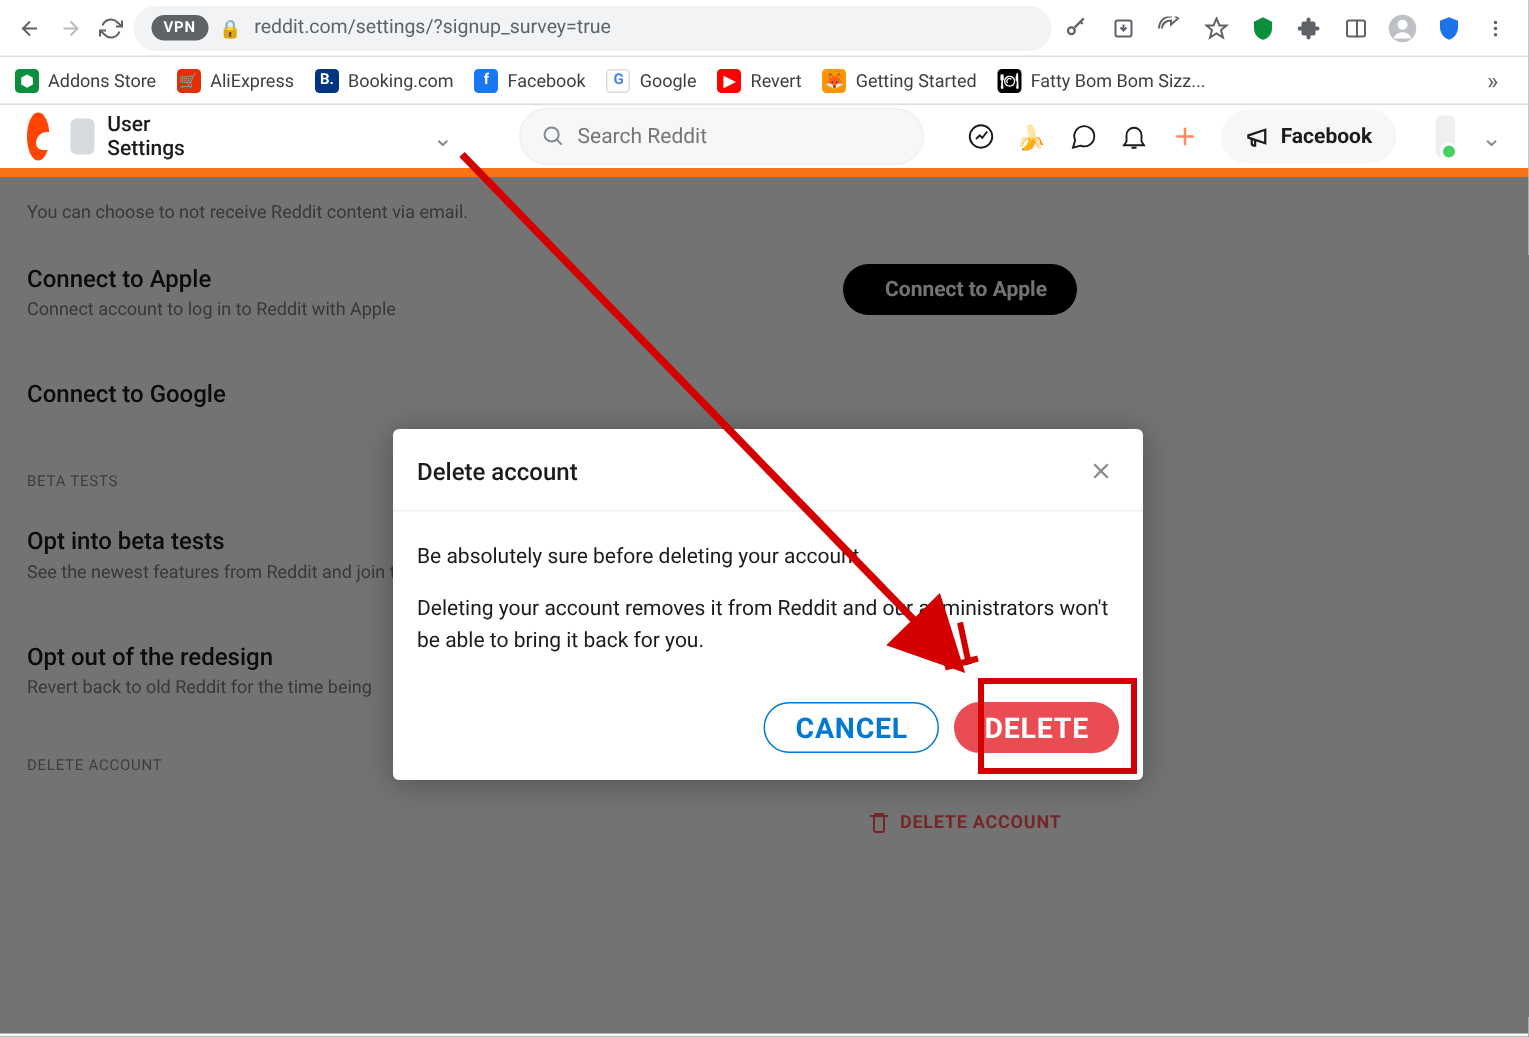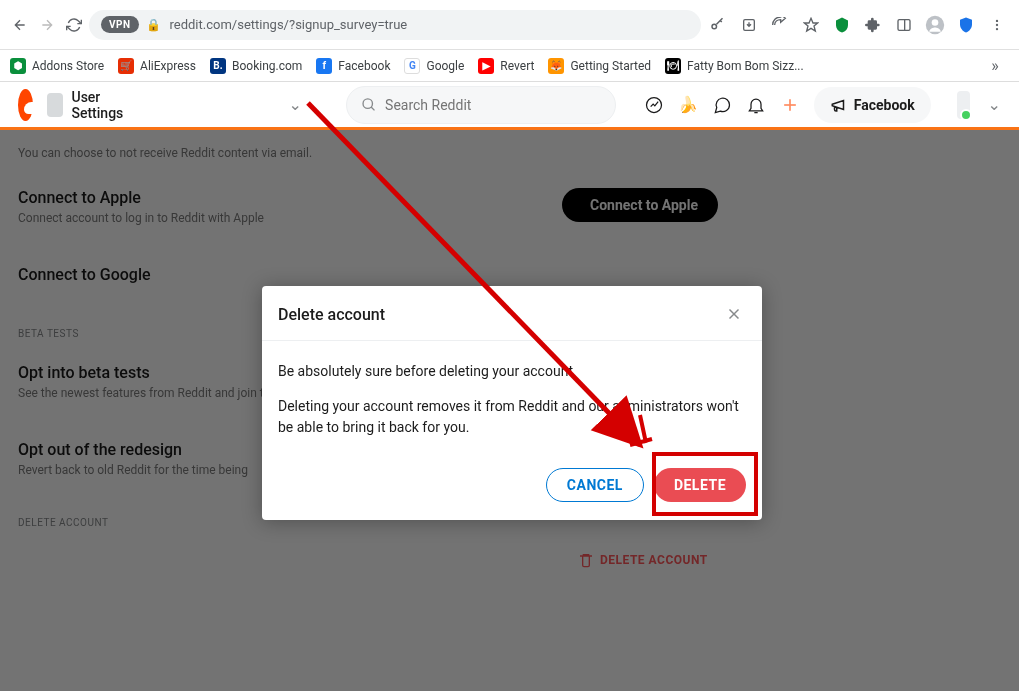--- a/index.html
+++ b/index.html
@@ -1,27 +1,27 @@
 <!DOCTYPE html>
 <html><head>
 <meta charset="utf-8">
 <style>
 * { margin:0; padding:0; box-sizing:border-box; font-family:-apple-system,BlinkMacSystemFont,"Segoe UI",Roboto,sans-serif; }
 body { width:1019px; height:691px; overflow:hidden; background:#f6f7f8; position:relative; }
-.browser-bar { height:50px; background:#fff; display:flex; align-items:center; padding:0 8px; gap:3px; border-bottom:1px solid #e0e0e0; }
+.browser-bar { height:38px; background:#fff; display:flex; align-items:center; padding:0 8px; gap:3px; border-bottom:1px solid #e0e0e0; }
 .nav-btn { width:24px; height:24px; display:flex; align-items:center; justify-content:center; color:#5f6368; cursor:pointer; border-radius:50%; }
 .nav-btn.disabled { color:#bbb; }
 .vpn-pill { background:#5f6368; color:#fff; font-size:10px; font-weight:700; padding:3px 8px; border-radius:12px; letter-spacing:0.5px; }
 .url-bar { flex:1; background:#f1f3f4; border-radius:20px; height:30px; display:flex; align-items:center; padding:0 12px; gap:8px; color:#5f6368; font-size:13px; }
 .url-bar .lock { color:#5f6368; font-size:12px; }
 .tool-icon { width:28px; height:28px; display:flex; align-items:center; justify-content:center; color:#5f6368; cursor:pointer; }
 .bookmarks-bar { height:32px; background:#fff; display:flex; align-items:center; padding:0 10px; gap:14px; border-bottom:1px solid #ddd; }
 .bookmark { display:flex; align-items:center; gap:6px; font-size:12px; color:#3c4043; cursor:pointer; }
 .bm-ico { width:16px; height:16px; border-radius:3px; display:flex; align-items:center; justify-content:center; font-size:10px; color:#fff; font-weight:700; }
-.reddit-header { height:48px; background:#fff; display:flex; align-items:center; padding:0 18px; gap:14px; border-bottom:3px solid #f97316; }
+.reddit-header { height:48px; background:#fff; display:flex; align-items:center; padding:0 18px; gap:14px; border-bottom:6px solid #f97316; }
 .reddit-logo { width:32px; height:32px; background:#ff4500; border-radius:50%; position:relative; }
 .reddit-logo::before { content:""; position:absolute; width:20px; height:12px; background:#fff; border-radius:10px 10px 6px 6px; top:13px; left:6px; }
 .reddit-logo::after { content:""; position:absolute; width:5px; height:5px; background:#fff; border-radius:50%; top:5px; left:18px; }
 .user-drop { display:flex; align-items:center; gap:8px; cursor:pointer; }
 .user-avatar-sm { width:24px; height:24px; background:#d7dadc; border-radius:4px; }
 .user-drop-label { font-size:14px; font-weight:500; color:#1c1c1c; }
 .search-box { flex:0 0 270px; margin-left:30px; background:#f6f7f8; border:1px solid #edeff1; border-radius:20px; height:38px; display:flex; align-items:center; padding:0 14px; gap:8px; }
 .search-box input { border:none; background:transparent; outline:none; font-size:14px; color:#878a8c; width:100%; }
 .header-spacer { flex:1; }
 .header-ico { width:36px; height:36px; display:flex; align-items:center; justify-content:center; color:#1a1a1b; cursor:pointer; border-radius:4px; }
@@ -38,21 +38,21 @@
 .connect-btn { background:#000; color:#fff; border:none; border-radius:20px; height:34px; padding:0 20px; font-size:14px; font-weight:700; display:flex; align-items:center; gap:8px; cursor:pointer; }
 .section-head { font-size:10px; font-weight:400; letter-spacing:0.5px; color:#878a8c; text-transform:uppercase; margin:20px 0 24px; }
 .delete-link { display:flex; align-items:center; gap:6px; color:#ff585b; font-size:12px; font-weight:700; letter-spacing:0.5px; cursor:pointer; margin-left:560px; }
 .modal { position:absolute; left:262px; top:286px; width:500px; background:#fff; border-radius:4px; z-index:10; box-shadow:0 2px 20px rgba(0,0,0,0.3); }
 .modal-header { display:flex; justify-content:space-between; align-items:center; padding:16px 16px 14px; border-bottom:1px solid #edeff1; }
 .modal-title { font-size:16px; font-weight:500; color:#1c1c1c; }
 .modal-close { width:24px; height:24px; display:flex; align-items:center; justify-content:center; color:#878a8c; cursor:pointer; font-size:20px; }
 .modal-body { padding:20px 16px 16px; }
 .modal-body p { font-size:14px; color:#1c1c1c; margin-bottom:14px; line-height:1.5; }
 .modal-actions { display:flex; justify-content:flex-end; gap:10px; padding:0 16px 18px; align-items:center; }
-.btn { border-radius:20px; height:34px; padding:0 20px; font-size:14px; font-weight:700; letter-spacing:0.5px; cursor:pointer; display:flex; align-items:center; }
+.btn { border-radius:20px; height:34px; padding:0 20px; font-size:19px; font-weight:700; letter-spacing:0.5px; cursor:pointer; display:flex; align-items:center; }
 .btn-cancel { background:#fff; border:1px solid #0079d3; color:#0079d3; }
 .btn-delete { background:#ea4c53; border:none; color:#fff; }
 .highlight-box { position:absolute; border:4px solid #d40000; width:106px; height:64px; right:4px; bottom:4px; pointer-events:none; }
 .arrow-annot { position:absolute; z-index:20; pointer-events:none; left:300px; top:95px; }
 </style>
 </head>
 <body>
 
 <div class="browser-bar">
   <div class="nav-btn">

